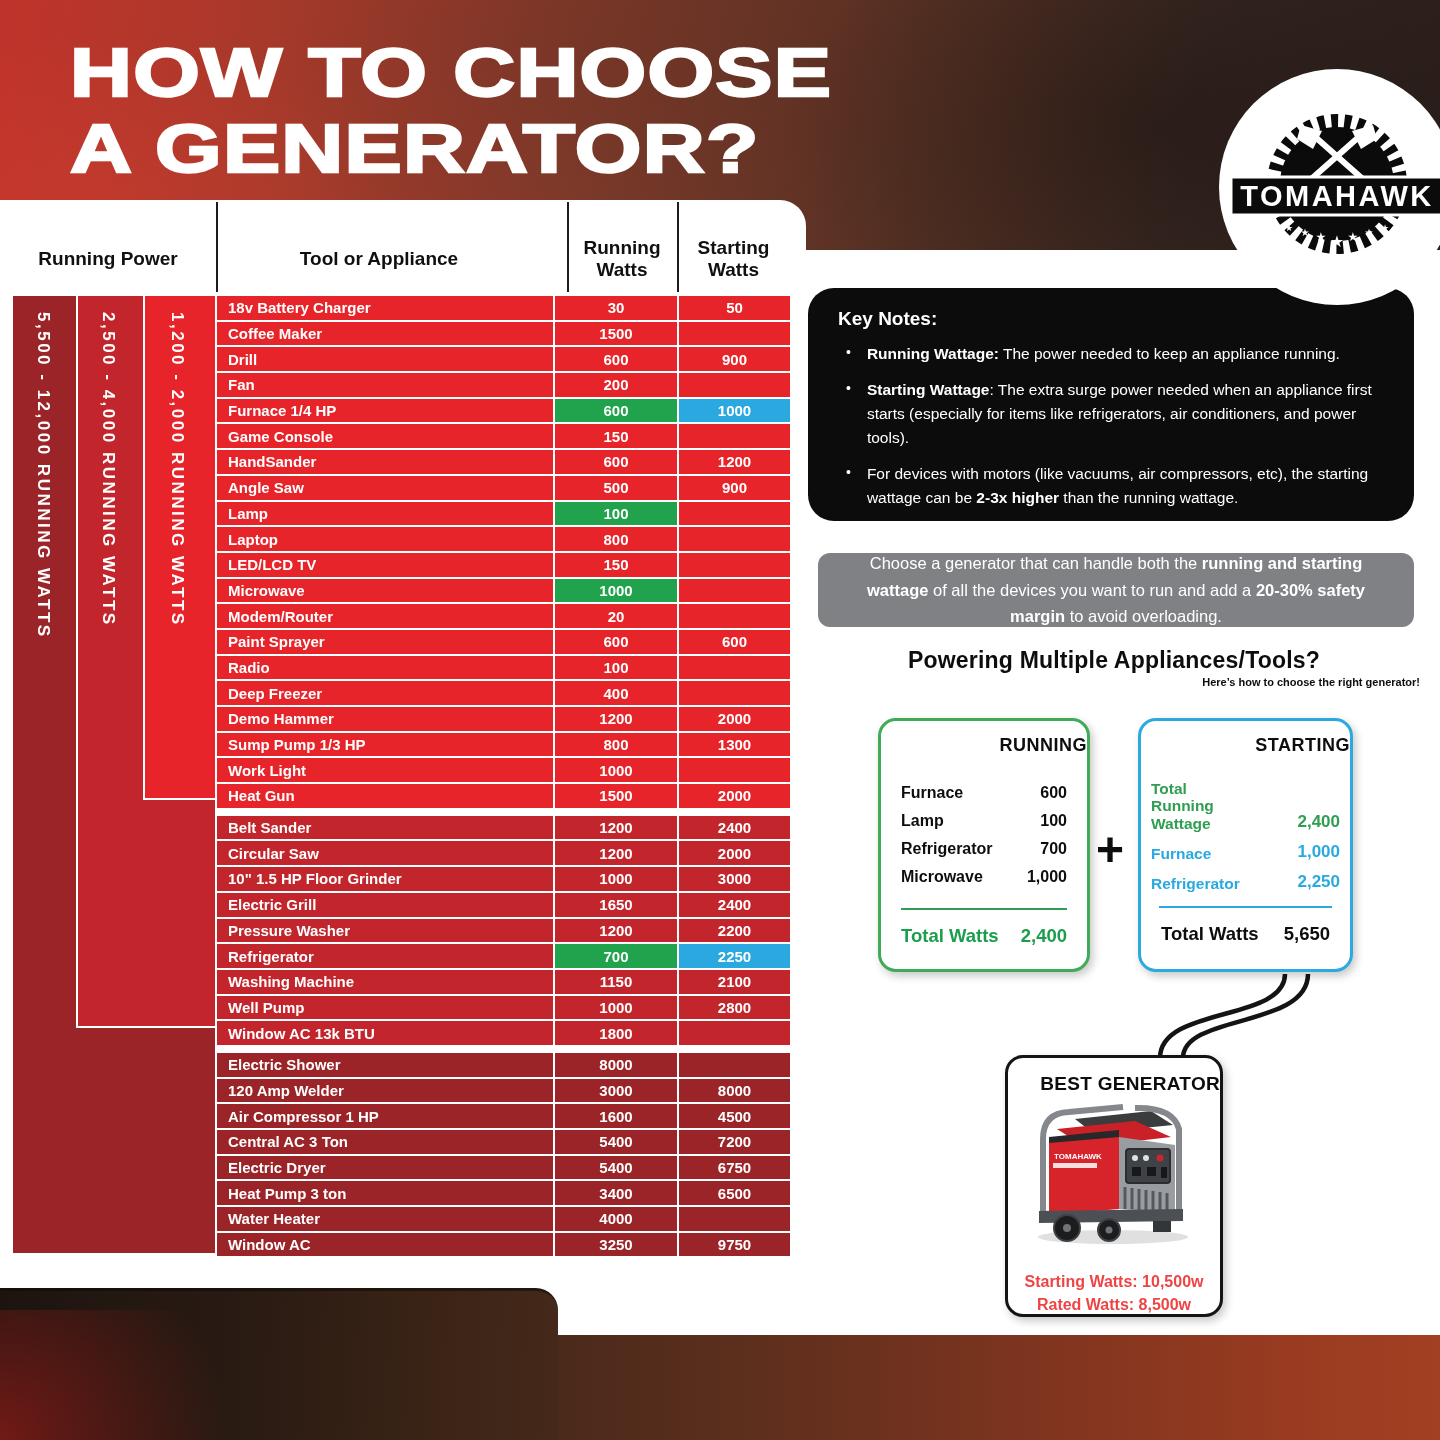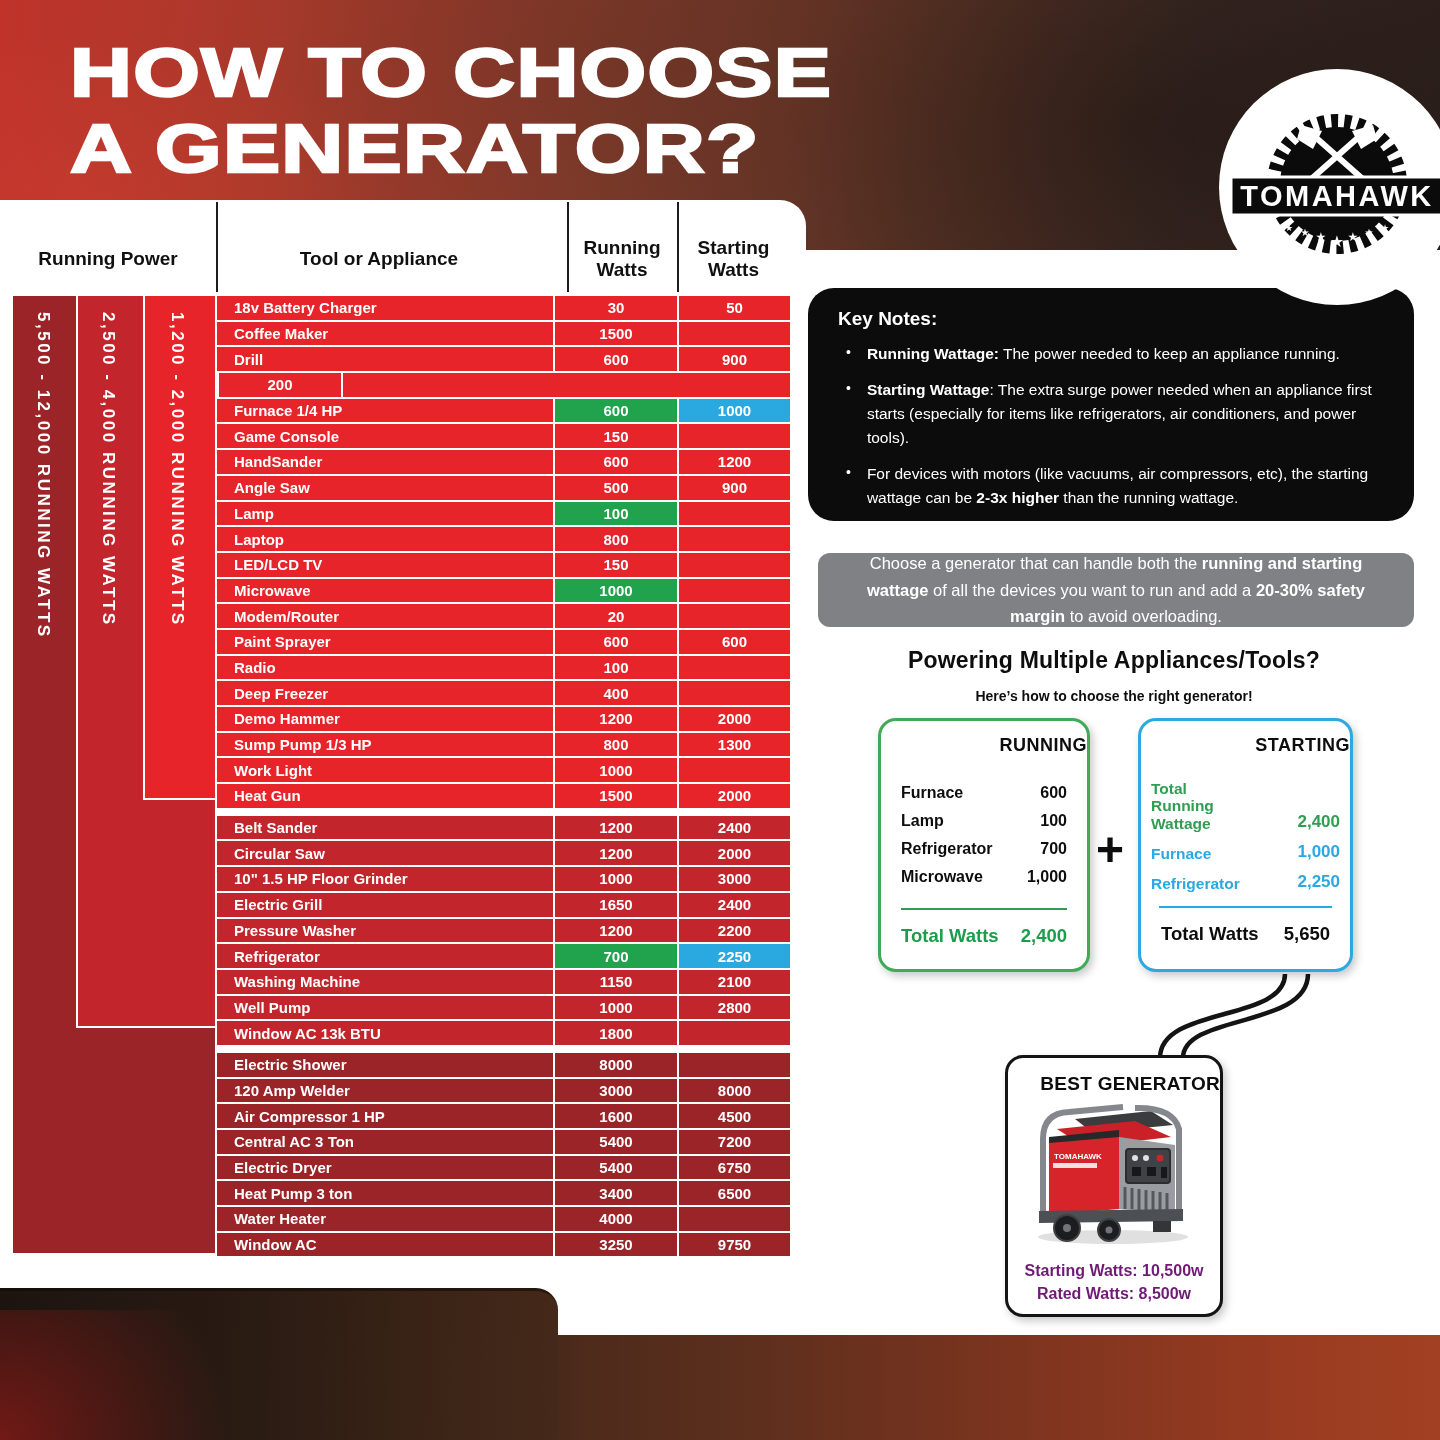--- a/index.html
+++ b/index.html
@@ -52,21 +52,21 @@
   .band-middle { left:76px; top:96px; width:139px; height:732px; background:#c2262c; border-left:2px solid #fff; border-bottom:2px solid #fff; }
   .band-inner { left:143px; top:96px; width:72px; height:504px; background:#e6242a; border-left:2px solid #fff; border-bottom:2px solid #fff; }
   .band-label { position:absolute; top:112px; writing-mode:vertical-rl; color:#fff; font-weight:800;
     font-size:17px; letter-spacing:2.5px; white-space:nowrap; }
   .bl-outer { left:33px; } .bl-middle { left:98px; } .bl-inner { left:167px; }
 
   
   .rows { position:absolute; left:217px; top:96px; width:573px; display:flex; flex-direction:column; gap:2px; }
   .row { height:23.7px; display:flex; align-items:stretch; color:#fff; font-size:15px; font-weight:700; }
   .row.g1 { background:#e6242a; } .row.g2 { background:#c2262c; } .row.g3 { background:#9a2428; }
-  .row .name { flex:1; display:flex; align-items:center; padding-left:17px;text-align:center; }
+  .row .name { flex:1; display:flex; align-items:center; padding-left:11px;text-align:center; }
   .row .rw { width:124px; border-left:2px solid #fff; display:flex; align-items:center; justify-content:center; }
   .row .sw { width:113px; border-left:2px solid #fff; display:flex; align-items:center; justify-content:center; }
   .cell-green { background:#21a24d; }
   .cell-blue { background:#29a9e0; }
   .group-gap { height:4px; }
 
   
   .keynotes { position:absolute; left:808px; top:288px; width:606px; height:233px; background:#0c0c0c;
     border-radius:26px; color:#fff; padding:20px 26px 0 30px; z-index:4; }
   .kn-title { font-size:19px; font-weight:800; }
@@ -75,21 +75,21 @@
   .kn-bullet b, .advice b { font-weight:800; }
 
   
   .advice { position:absolute; left:818px; top:553px; width:596px; height:74px; background:#7f8184;
     border-radius:12px; color:#fff; font-size:16.5px; line-height:1.6; text-align:center;
     display:flex; align-items:center; justify-content:center; padding:0 24px; z-index:4; }
 
   
   .section { position:absolute; left:808px; top:647px; width:612px; text-align:center; color:#0d0d0d; z-index:4; }
   .section-h1 { font-size:23px; font-weight:900; letter-spacing:.2px; }
-  .section-h2 { font-size:14px; font-weight:800; margin-top:14px; }
+  .section-h2 { font-size:11px; font-weight:800; margin-top:2px;text-align:right; }
 
   
   .card { position:absolute; background:#fff; border-radius:18px; z-index:4; box-shadow:3px 4px 8px rgba(0,0,0,.22); }
   .card-title { text-align:right; font-weight:800; font-size:18px; color:#0d0d0d; margin-top:14px; letter-spacing:.5px; }
 
   .run-card { left:878px; top:718px; width:212px; height:254px; border:3px solid #3faa57; }
   .run-items { margin-top:28px; padding:0 20px; }
   .item-row { display:flex; justify-content:space-between; font-weight:800; font-size:16px; color:#0d0d0d; margin-bottom:10px; }
   .run-divider { height:2px; background:#2f9e52; margin:22px 20px 0; }
   .card-total { display:flex; justify-content:space-between; padding:0 20px; margin-top:15px; font-size:18.5px; font-weight:800; }
@@ -106,21 +106,21 @@
   .start-divider { height:2px; background:#29a9e0; margin:14px 18px 0; }
   .start-total { color:#0d0d0d; }
 
   
   .wires { position:absolute; left:1080px; top:940px; width:360px; height:150px; z-index:3; }
 
   
   .best-card { left:1005px; top:1055px; width:218px; height:262px; border:3.5px solid #141414; border-radius:18px; }
   .best-title { font-size:19px; font-weight:900; margin-top:15px; letter-spacing:.3px; }
   .gen-wrap { display:flex; justify-content:center; margin-top:2px; }
-  .best-lines { position:absolute; left:0; right:0; bottom:11px; text-align:center; font-size:16px; font-weight:800; color:#701a75; }
+  .best-lines { position:absolute; left:0; right:0; bottom:0; text-align:center; font-size:16px; font-weight:800; color:#ef4444; }
   .best-lines div + div { margin-top:5px; }
 
   
   .logo { position:absolute; left:1219px; top:69px; width:236px; height:236px; border-radius:50%;
     background:#fff; z-index:5; }
 </style>
 </head>
 <body>
 
 <div class="stage">
@@ -162,20 +162,21 @@
           <div class="name">Coffee Maker</div>
           <div class="rw">1500</div>
           <div class="sw"></div>
         </div>
         <div class="row g1">
           <div class="name">Drill</div>
           <div class="rw">600</div>
           <div class="sw">900</div>
         </div>
         <div class="row g1">
+          <div class="name">Fan</div>
           <div class="rw">200</div>
           <div class="sw"></div>
         </div>
         <div class="row g1">
           <div class="name">Furnace 1/4 HP</div>
           <div class="rw cell-green">600</div>
           <div class="sw cell-blue">1000</div>
         </div>
         <div class="row g1">
           <div class="name">Game Console</div>

